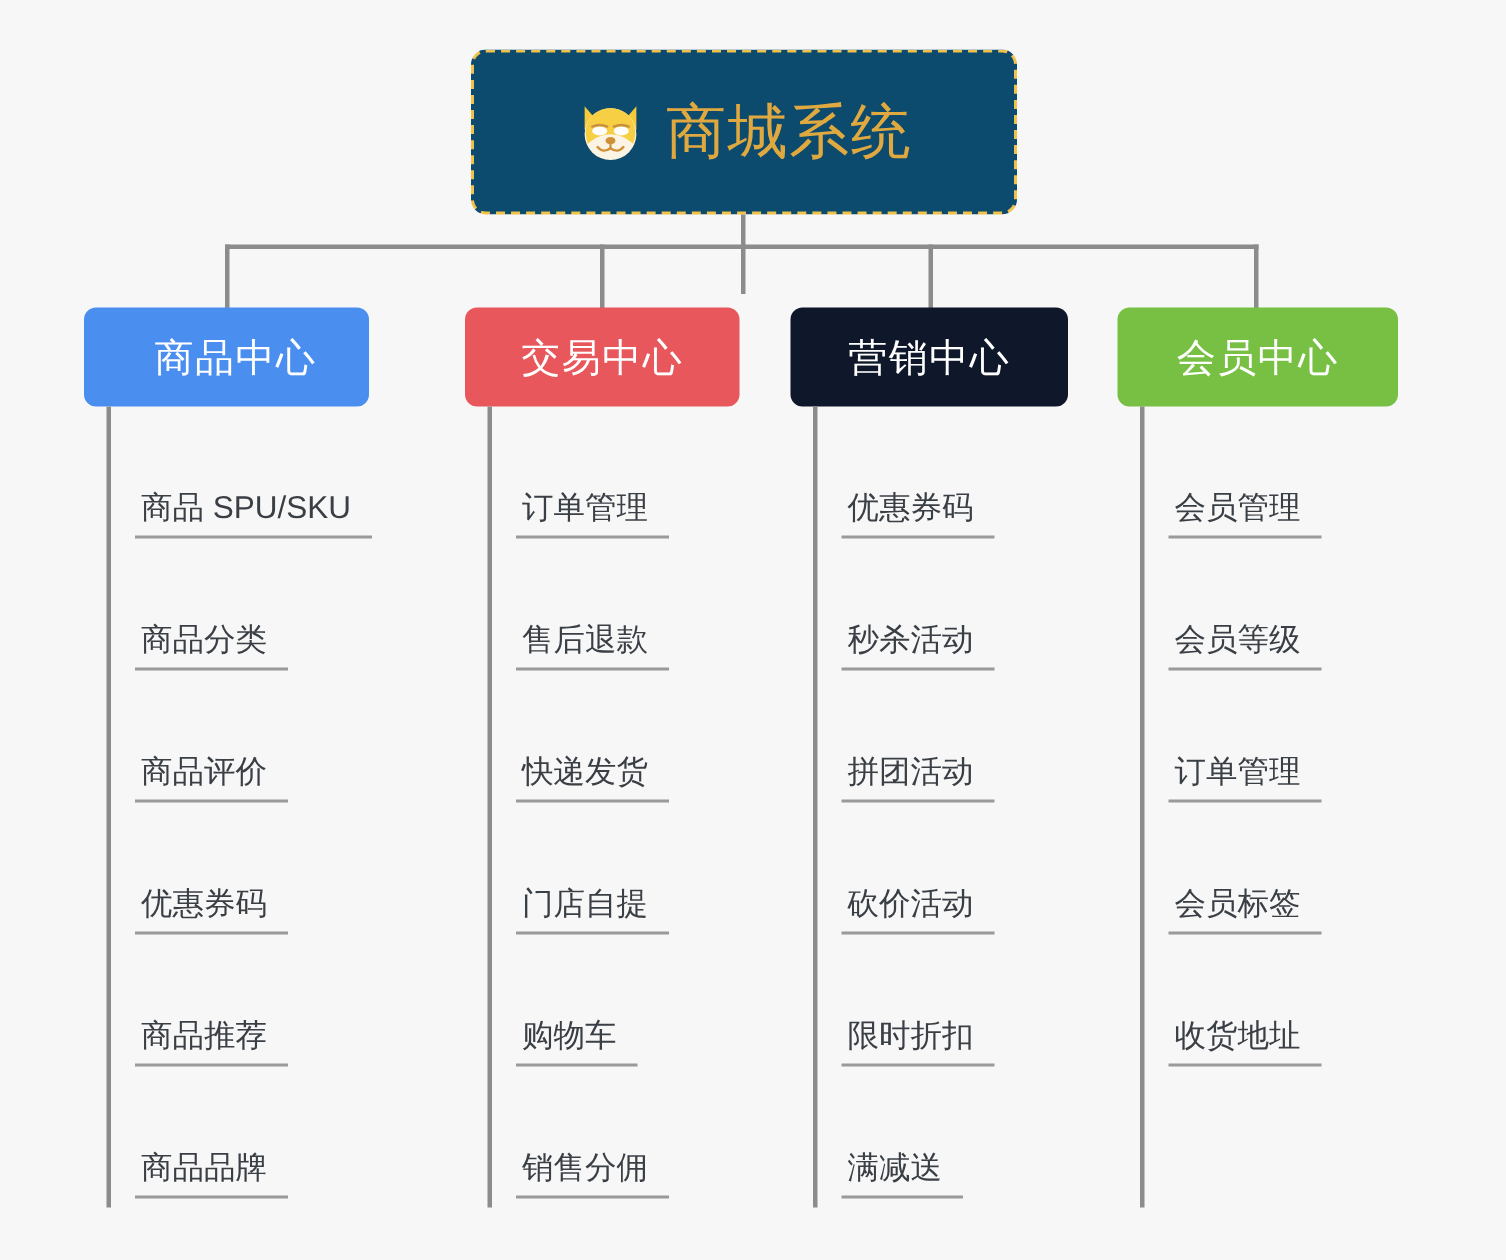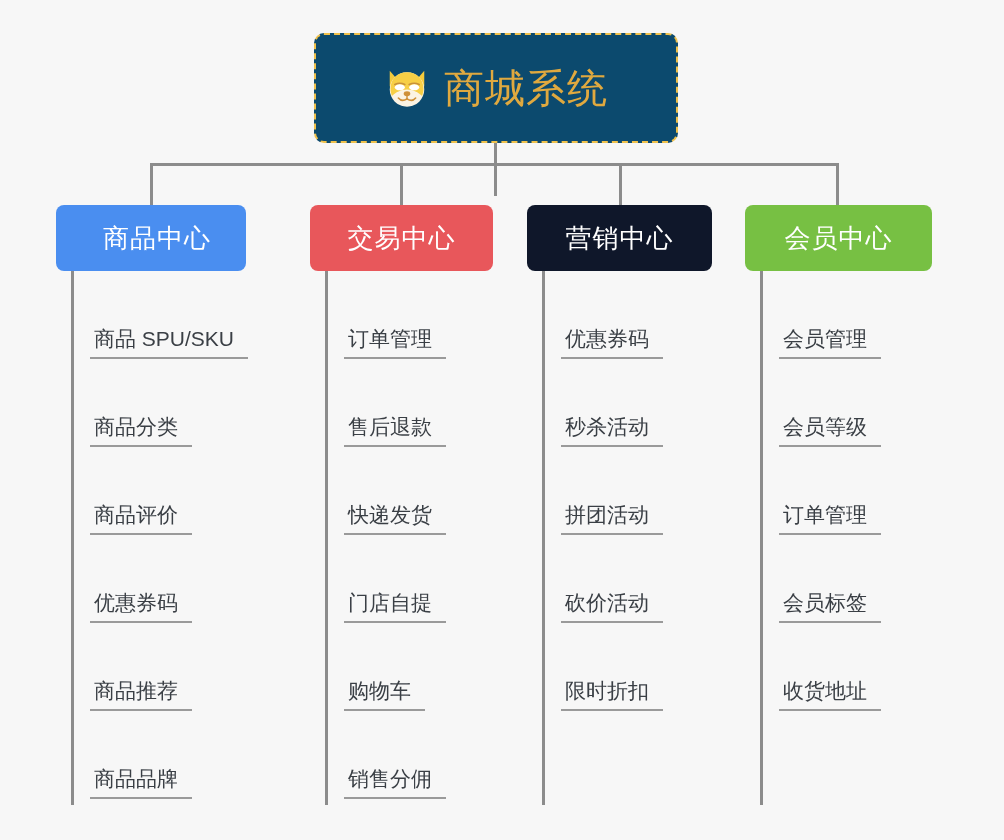--- a/index.html
+++ b/index.html
@@ -209,20 +209,23 @@
         </div>
       <div class="leaf">
           <div class="leaf-inner"><span class="leaf-label">拼团活动</span></div>
         </div>
       <div class="leaf">
           <div class="leaf-inner"><span class="leaf-label">砍价活动</span></div>
         </div>
       <div class="leaf">
           <div class="leaf-inner"><span class="leaf-label">限时折扣</span></div>
         </div>
+      <div class="leaf">
+          <div class="leaf-inner"><span class="leaf-label">满减送</span></div>
+        </div>
     </div>
   </div>
 
   <div class="column" style="left:745px; width:187px;">
     <div class="cat-box" style="background: rgb(119, 192, 67);">
       <span>会员中心</span>
     </div>
     <div class="leaf-list">
       <div class="trunk" style="height: 534px; background: rgb(140, 140, 140);"></div>
       <div class="leaf">

